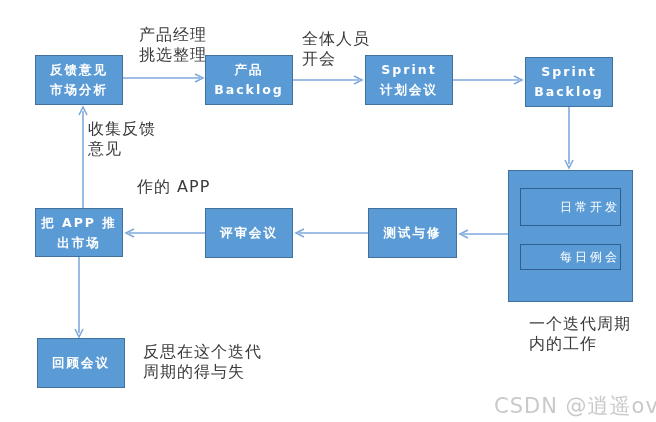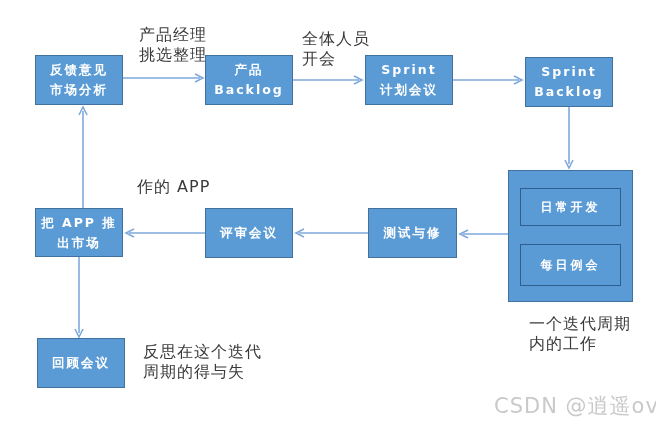--- a/index.html
+++ b/index.html
@@ -15,22 +15,22 @@
     color:var(--box-text); font-weight:bold; font-size:12.5px; line-height:20px;
     letter-spacing:2px; text-align:center;
   }
   .bigbox {
     position:absolute; box-sizing:border-box;
     background:var(--box-fill); border:1px solid var(--box-border);
   }
   .innerbox {
     position:absolute; box-sizing:border-box;
     border:1px solid var(--inner-box-border);
-    display:flex; align-items:center; justify-content:center;
-    color:var(--box-text); font-weight:bold; font-size:12px; letter-spacing:3px;
+    display:flex; align-items:center; justify-content:flex-end;
+    color:var(--box-text); font-weight:normal; font-size:12px; letter-spacing:3px;
   }
   .lbl {
     position:absolute; color:var(--label-text);
     font-size:16px; line-height:20px; letter-spacing:1px; white-space:nowrap;
   }
   .watermark {
     position:absolute; left:494px; top:392px;
     font-size:21px; letter-spacing:1px; color:var(--watermark);
     text-shadow:1px 1px 0 rgba(255,255,255,0.9);
     white-space:nowrap;
@@ -99,21 +99,21 @@
 
   <div class="box" style="left:525px;top:57px;width:88px;height:50px">
     <span>Sprint</span>
     <span>Backlog</span>
   </div>
 
   <div class="bigbox" style="left:508px;top:170px;width:125px;height:132px">
     <div class="innerbox" style="left:11px;top:17px;width:101px;height:38px">
       <span>日常开发</span>
     </div>
-    <div class="innerbox" style="left:11px;top:73px;width:101px;height:42px">
+    <div class="innerbox" style="left:11px;top:73px;width:101px;height:26px">
       <span>每日例会</span>
     </div>
   </div>
 
   <div class="box" style="left:368px;top:208px;width:89px;height:50px">
     <span>测试与修</span>
   </div>
 
   <div class="box" style="left:205px;top:208px;width:88px;height:50px">
     <span>评审会议</span>
@@ -131,20 +131,24 @@
   <div class="lbl" style="left:139px;top:25px">
     <div>产品经理</div>
     <div>挑选整理</div>
   </div>
 
   <div class="lbl" style="left:302px;top:29px">
     <div>全体人员</div>
     <div>开会</div>
   </div>
 
+  <div class="lbl" style="left:88px;top:119px">
+    <div>收集反馈</div>
+    <div>意见</div>
+  </div>
 
   <div class="lbl" style="left:137px;top:177px">
     <div>作的 APP</div>
   </div>
 
   <div class="lbl" style="left:529px;top:314px">
     <div>一个迭代周期</div>
     <div>内的工作</div>
   </div>
 

